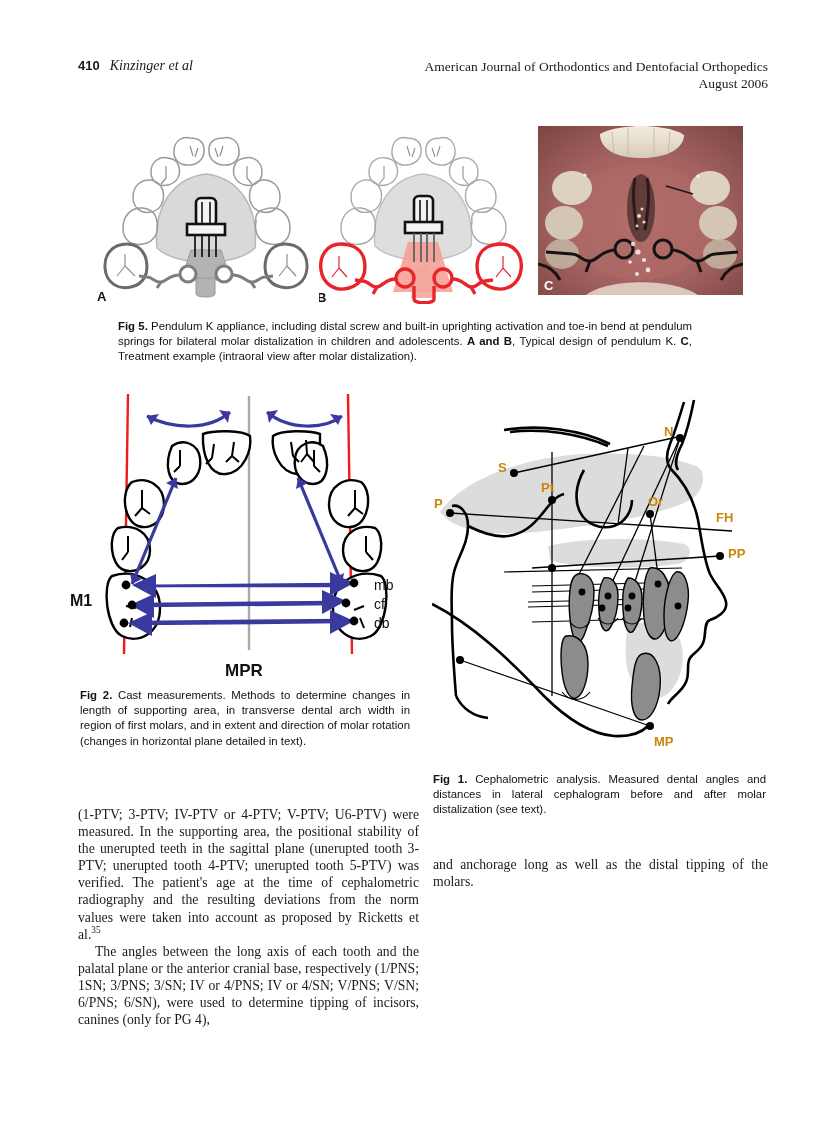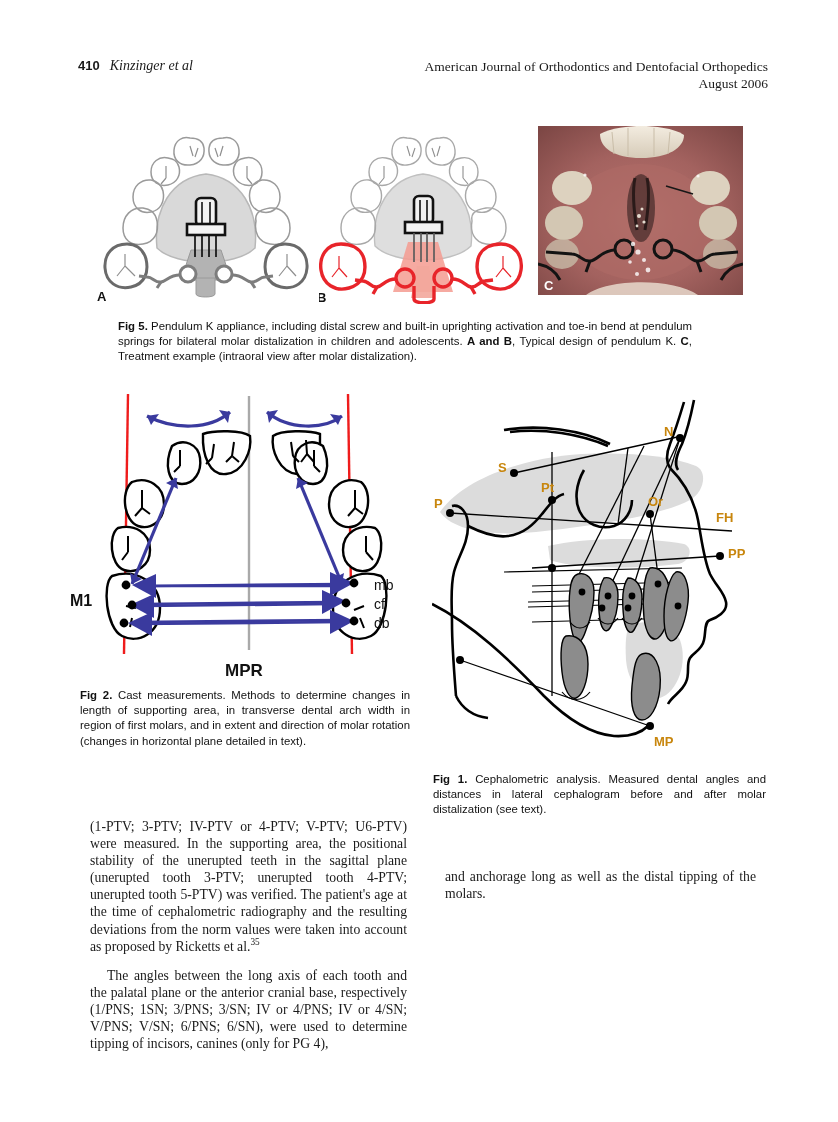--- a/index.html
+++ b/index.html
@@ -36,21 +36,21 @@
   
   .fig6{position:absolute;left:102px;top:392px;width:320px;height:288px;}
   
   .fig7{position:absolute;left:432px;top:396px;width:340px;height:368px;}
 
   
   .col{position:absolute;font-size:13.7px;line-height:17.1px;text-align:justify;
        font-family:"Liberation Serif",serif;}
   .colL{left:78px;top:806px;width:341px;}
   .colR{left:433px;top:856px;width:335px;}
-  .col p{margin:12px;}
+  .col p{margin:0;}
   .col p.ind{text-indent:17px;}
   sup{font-size:9.3px;vertical-align:super;line-height:0;}
 </style>
 </head>
 <body>
 
 <div class="page">
 
   <div class="runhead">
     <div class="rh-left">

